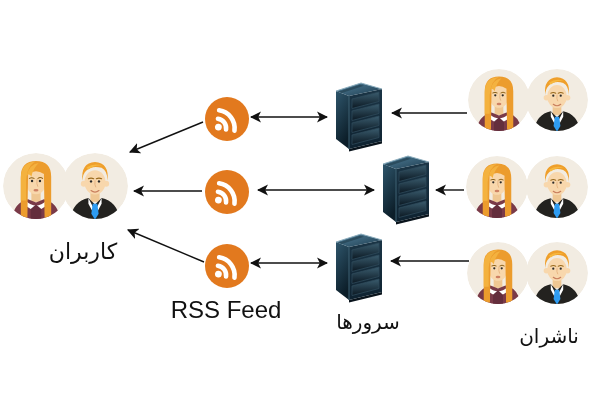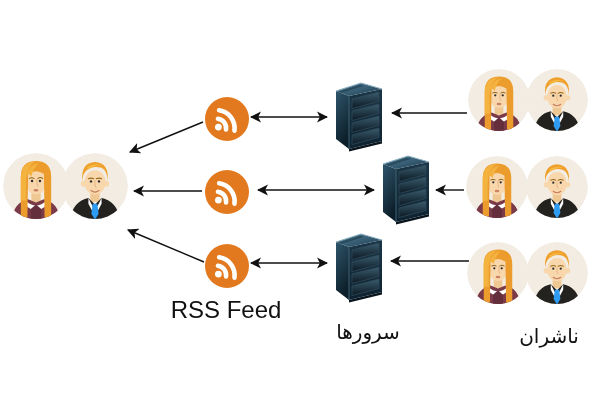--- a/index.html
+++ b/index.html
@@ -140,20 +140,21 @@
   <div class="node" style="left:3px;top:153px;width:66px;height:66px">
     <svg viewBox="0 0 100 100">
         <use href="#sym-woman"></use>
       </svg>
   </div>
   <div class="node" style="left:62px;top:153px;width:66px;height:66px">
     <svg viewBox="0 0 100 100">
         <use href="#sym-man"></use>
       </svg>
   </div>
+  <div class="label label-fa label-users" style="left:13px;top:240px;width:140px">کاربران</div>
 
   <div class="node" style="left:205px;top:97px;width:44px;height:44px">
     <svg viewBox="0 0 44 44">
         <use href="#sym-rss"></use>
       </svg>
   </div>
   <div class="node" style="left:205px;top:170px;width:44px;height:44px">
     <svg viewBox="0 0 44 44">
         <use href="#sym-rss"></use>
       </svg>
@@ -173,21 +174,21 @@
   <div class="node" style="left:377px;top:150px;width:58px;height:75px">
     <svg viewBox="0 0 58 75">
         <use href="#sym-server"></use>
       </svg>
   </div>
   <div class="node" style="left:330px;top:228px;width:58px;height:75px">
     <svg viewBox="0 0 58 75">
         <use href="#sym-server"></use>
       </svg>
   </div>
-  <div class="label label-fa" style="left:298px;top:321px;width:140px">سرورها</div>
+  <div class="label label-fa" style="left:298px;top:311px;width:140px">سرورها</div>
 
   <div class="node" style="left:468px;top:69px;width:62px;height:62px">
     <svg viewBox="0 0 100 100">
         <use href="#sym-woman"></use>
       </svg>
   </div>
   <div class="node" style="left:526px;top:69px;width:62px;height:62px">
     <svg viewBox="0 0 100 100">
         <use href="#sym-man"></use>
       </svg>

